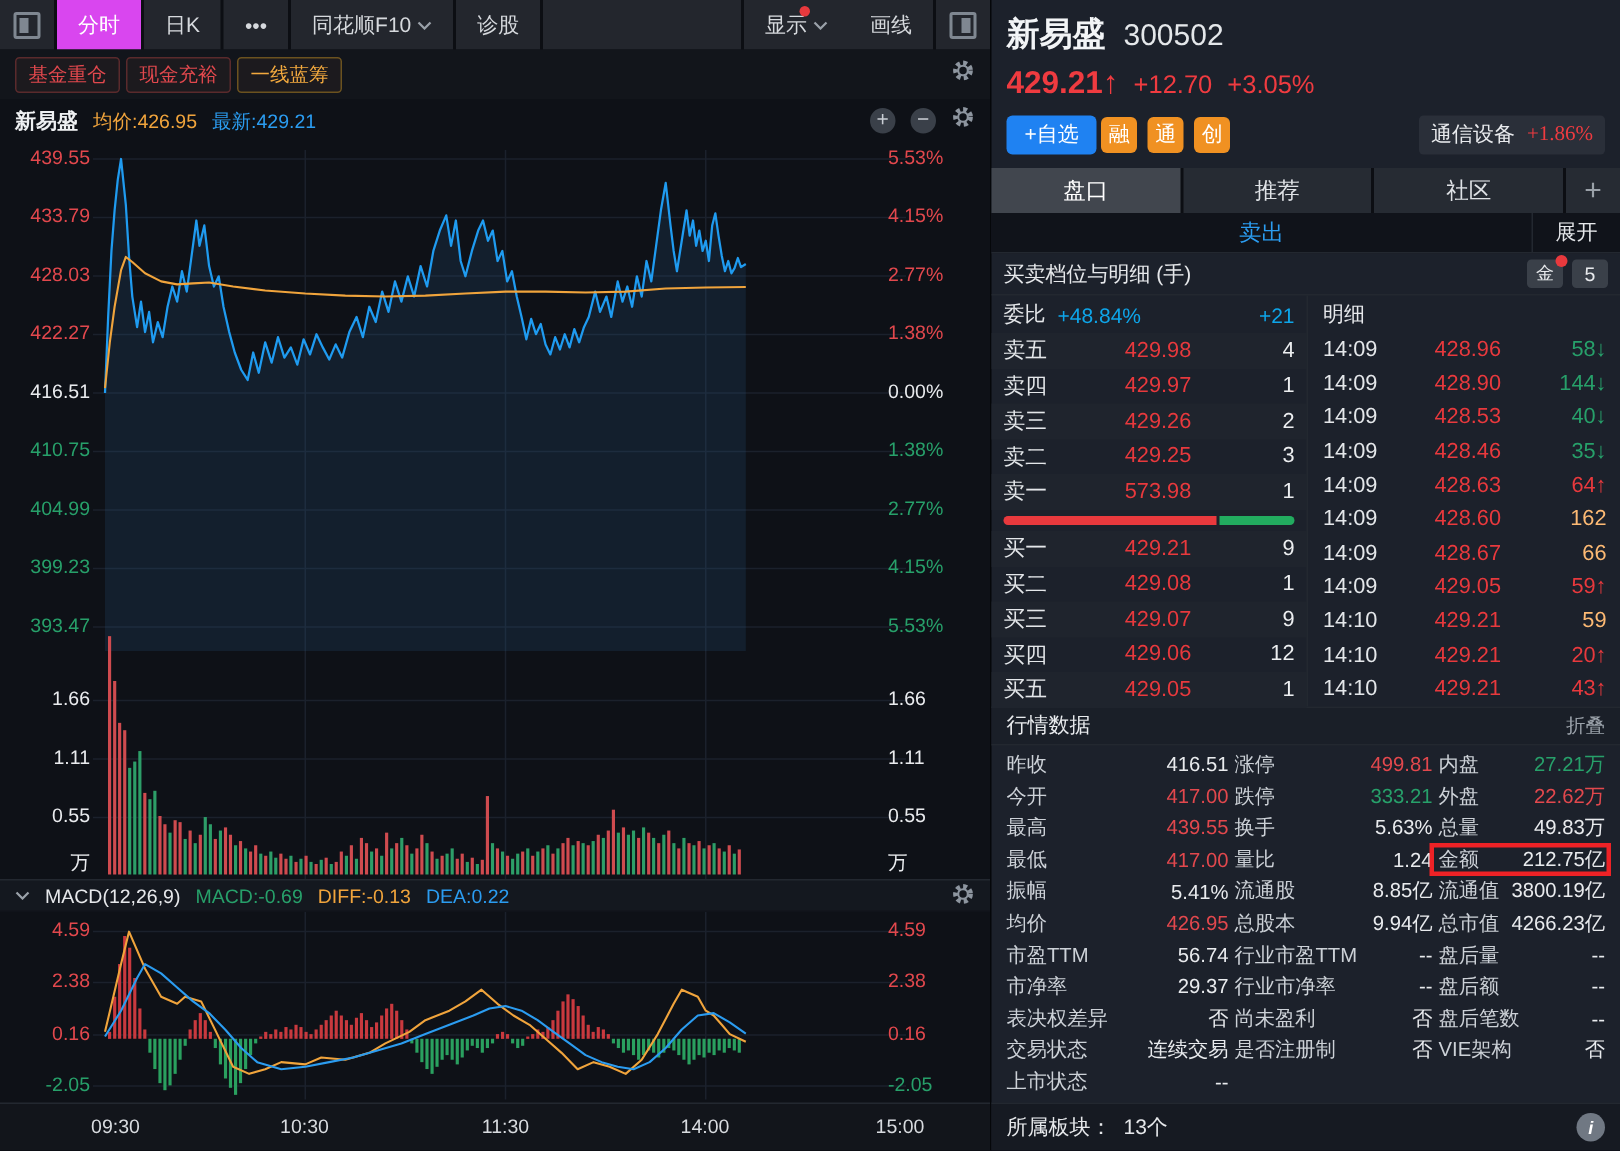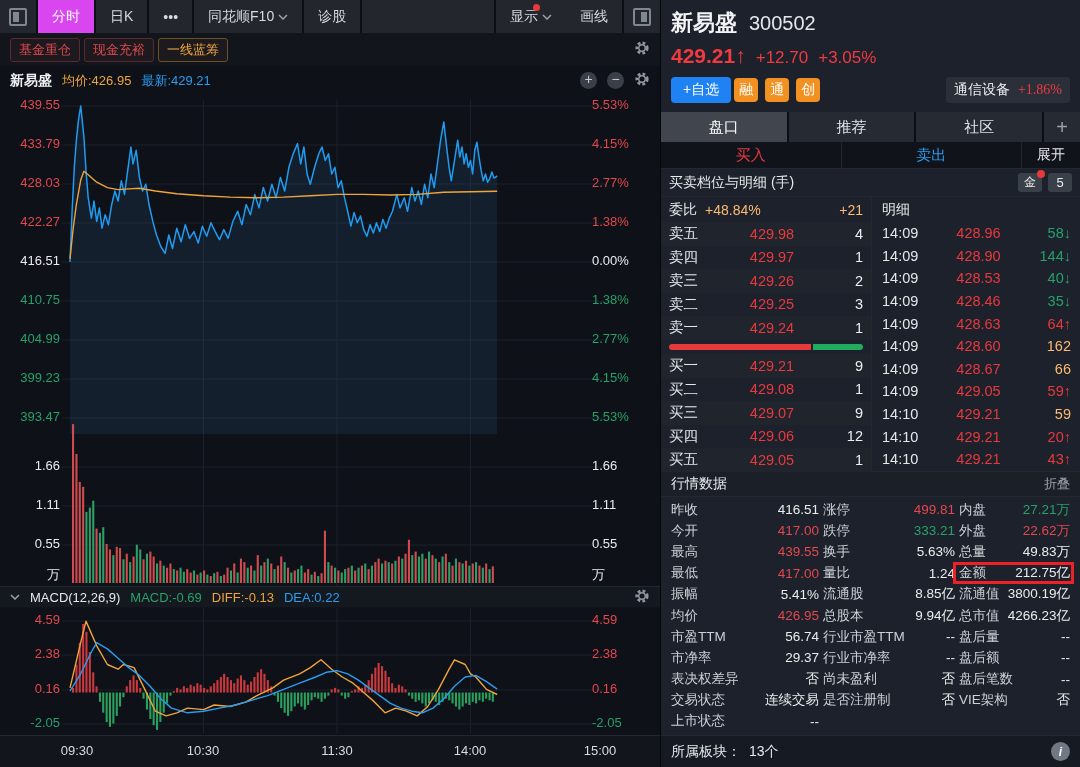--- a/index.html
+++ b/index.html
@@ -77,21 +77,21 @@
 
   .book-title-row { height:28px; display:flex; align-items:center; padding:0 8px; gap:6px; color:#e6e8eb; font-size:14px; border-bottom:1px solid #232830; }
   .gold-badge { margin-left:auto; position:relative; width:24px; height:19px; background:#3a4049; border-radius:3px; color:#e8eaed; font-size:12px; display:flex; align-items:center; justify-content:center; cursor:pointer; }
   .gold-badge .gdot { position:absolute; top:-3px; right:-3px; width:8px; height:8px; border-radius:50%; background:#e8393d; }
   .five-badge { width:24px; height:19px; background:#3a4049; border-radius:3px; color:#e8eaed; font-size:13px; display:flex; align-items:center; justify-content:center; cursor:pointer; }
 
   .book-area { display:flex; height:274px; }
   .book-col { width:210px; flex:none; display:flex; flex-direction:column; }
   .detail-col { width:210px; flex:none; border-left:1px solid #232830; display:flex; flex-direction:column; }
   .weibi-row { height:25px; display:flex; align-items:center; padding:0 8px; gap:8px; font-size:14px; flex:none; }
-  .weibi-row .lbl { color:#e6e8eb; } .weibi-row .val,.weibi-row .diff { color:#fdba74; }
+  .weibi-row .lbl { color:#e6e8eb; } .weibi-row .val,.weibi-row .diff { color:#0ea5e9; }
   .weibi-row .diff { margin-left:auto; }
   .detail-head { height:25px; display:flex; align-items:center; padding:0 10px; color:#e6e8eb; font-size:14px; flex:none; }
   .book-row { height:23.5px; flex:none; display:flex; align-items:center; padding:0 8px; font-size:14.5px; }
   .book-row:nth-child(odd) { background:#1f242d; }
   .book-row .bl { color:#e4e7ea; width:46px; }
   .book-row .bp { color:#e8393d; flex:1; text-align:center; }
   .book-row .bv { color:#eceef0; min-width:34px; text-align:right; }
   .ratio-row { height:14.5px; flex:none; display:flex; align-items:center; padding:0 8px; gap:2px; }
   .ratio-red { height:6px; background:#e8393d; border-radius:3px 0 0 3px; }
   .ratio-green { height:6px; background:#22ab5f; border-radius:0 3px 3px 0; flex:1; }
@@ -549,21 +549,20 @@
     </div>
 
     <div class="rp-tabs" id="rp-tabs">
         <div class="rp-tab active">盘口</div>
         <div class="rp-tab">推荐</div>
         <div class="rp-tab">社区</div>
         <div class="rp-tab plus">+</div>
       </div>
 
     <div class="trade-tabs">
-      <div class="trade-tab buy">买入</div>
       <div class="trade-tab sell">卖出</div>
       <div class="trade-expand">展开</div>
     </div>
 
     <div class="book-title-row">
       <span>买卖档位与明细 (手)</span>
       <span class="gold-badge">
           <span>金</span>
           <span class="gdot"></span>
         </span>
@@ -593,21 +592,21 @@
               <span class="bp">429.26</span>
               <span class="bv">2</span>
             </div>
             <div class="book-row">
               <span class="bl">卖二</span>
               <span class="bp">429.25</span>
               <span class="bv">3</span>
             </div>
             <div class="book-row">
               <span class="bl">卖一</span>
-              <span class="bp">429.24</span>
+              <span class="bp">573.98</span>
               <span class="bv">1</span>
             </div>
           </div>
         <div class="ratio-row">
           <span class="ratio-red" id="ratio-red" style="width: 73%;"></span>
           <span class="ratio-green"></span>
         </div>
         <div id="buy-levels">
             <div class="book-row">
               <span class="bl">买一</span>

